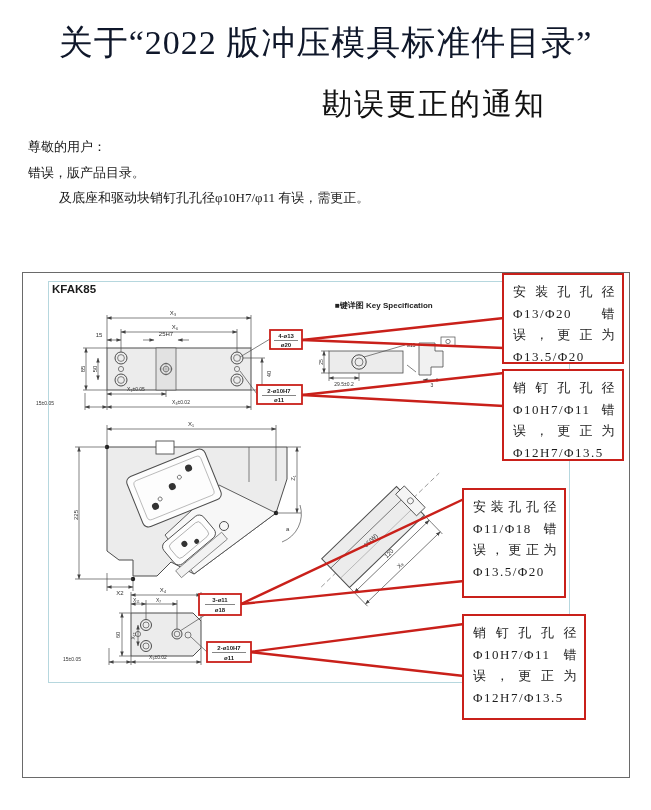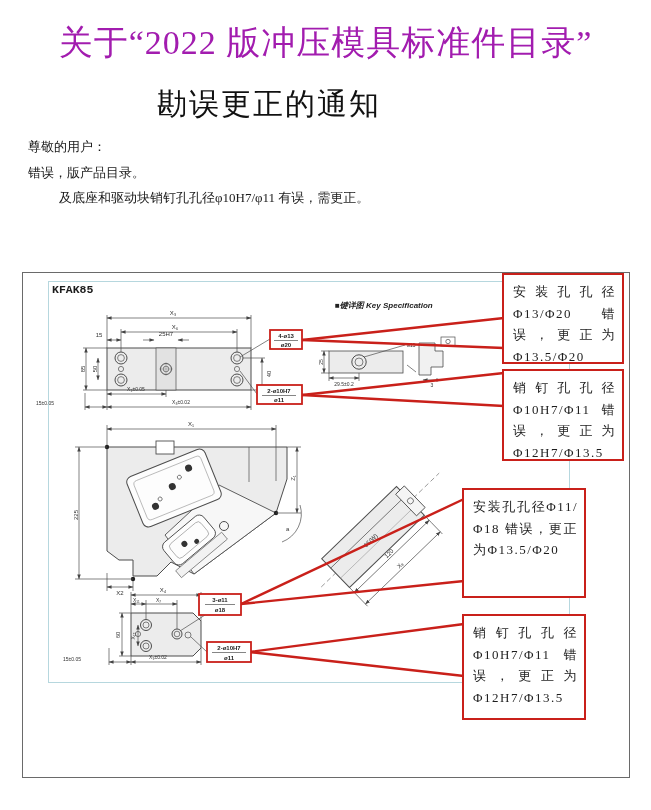--- a/index.html
+++ b/index.html
@@ -1,38 +1,38 @@
 <!DOCTYPE html>
 <html><head>
 <meta charset="utf-8">
 <style>
   html,body{margin:0;padding:0;background:#fff;}
   .page{position:relative;width:651px;height:810px;background:#fff;overflow:hidden;
         font-family:"Liberation Serif","DejaVu Serif",serif;color:#1a1a1a;}
   .title1{position:absolute;top:20px;left:0;width:651px;text-align:center;
-          font-size:34px;letter-spacing:1px;color:#a21caf;}
-  .title2{position:absolute;top:84px;left:0;width:538px;text-align:center;
+          font-size:34px;letter-spacing:1px;color:#0f172a;}
+  .title2{position:absolute;top:84px;left:8px;width:538px;text-align:right;
           font-size:30px;letter-spacing:2px;color:#111;}
   .bodytext{position:absolute;top:134px;left:8px;width:636px;font-size:13px;line-height:25.5px;margin-left:20px;}
   .bl{white-space:nowrap;}
   .ind{text-indent:31px;}
   .gap{margin-top:6px;}
   .frame{position:absolute;left:22px;top:272px;width:606px;height:504px;border:1px solid #6a6a6a;}
   .bluebox{position:absolute;left:25px;top:8px;width:520px;height:400px;border:1px solid #b6d7de;}
-  .model{position:absolute;left:29px;top:10px;font-family:Liberation Mono, monospace;
+  .model{position:absolute;left:29px;top:10px;font-family:Liberation Sans, sans-serif;
          font-weight:bold;font-size:11.5px;color:#1c1c1c;}
   .keyspec{position:absolute;left:312px;top:27px;font-family:"Liberation Sans",sans-serif;
-           font-weight:bold;font-size:8px;color:#222;font-style:italic;}
+           font-weight:bold;font-size:8px;color:#222;}
   .drw{position:absolute;left:0;top:0;}
   .callout{position:absolute;box-sizing:border-box;background:#fff;border:2px solid #c9201a;
            font-size:13px;line-height:21.5px;letter-spacing:1.5px;color:#1d1d1d;
            padding:6px 6px 0 9px;text-align:justify;}
   .c1{left:479px;top:0px;width:122px;height:91px;}
   .c2{left:479px;top:96px;width:122px;height:92px;}
-  .c3{left:439px;top:215px;width:124px;height:110px;}
+  .c3{left:439px;top:215px;width:104px;height:110px;}
   .c4{left:439px;top:341px;width:124px;height:106px;}
   .d{font:6px "Liberation Sans",sans-serif;fill:#333;}
   .d5{font:5px "Liberation Sans",sans-serif;fill:#333;}
   .ab{font:bold 6px "Liberation Sans",sans-serif;fill:#222;}
   .ln{stroke:#4d4d4d;stroke-width:0.7;fill:none;}
   .th{stroke:#4d4d4d;stroke-width:1;fill:none;}
 </style>
 </head>
 <body>
 

